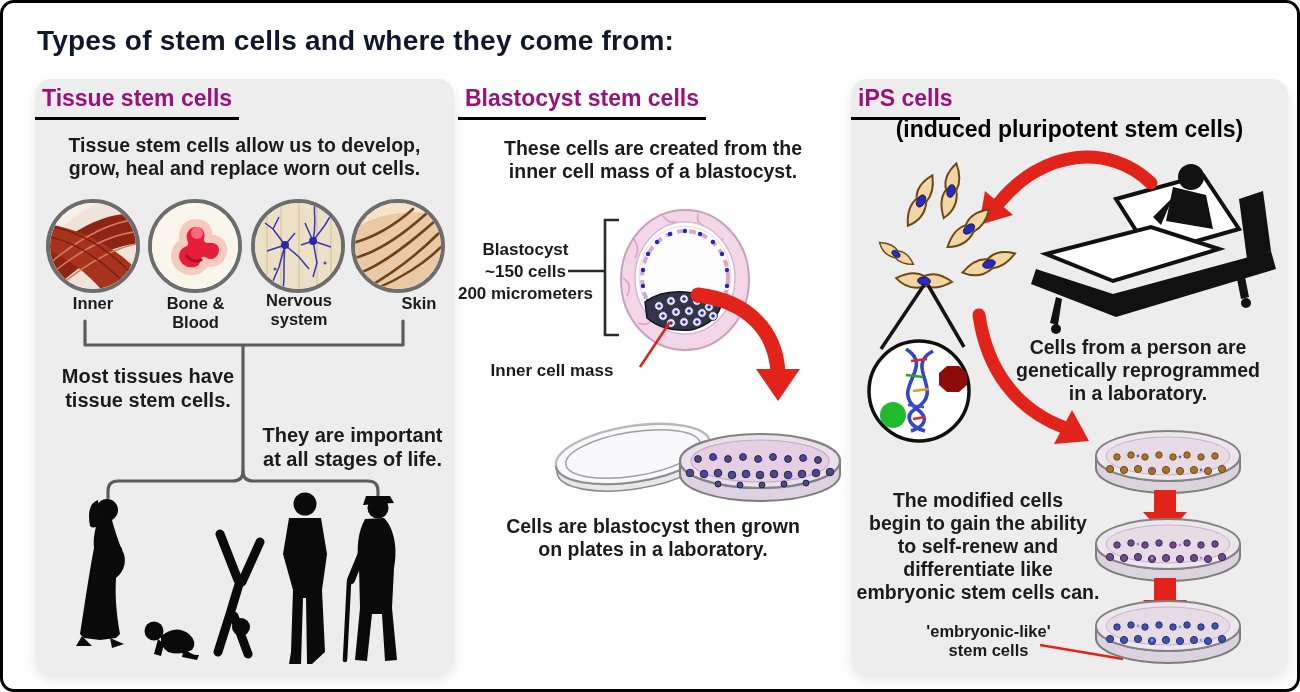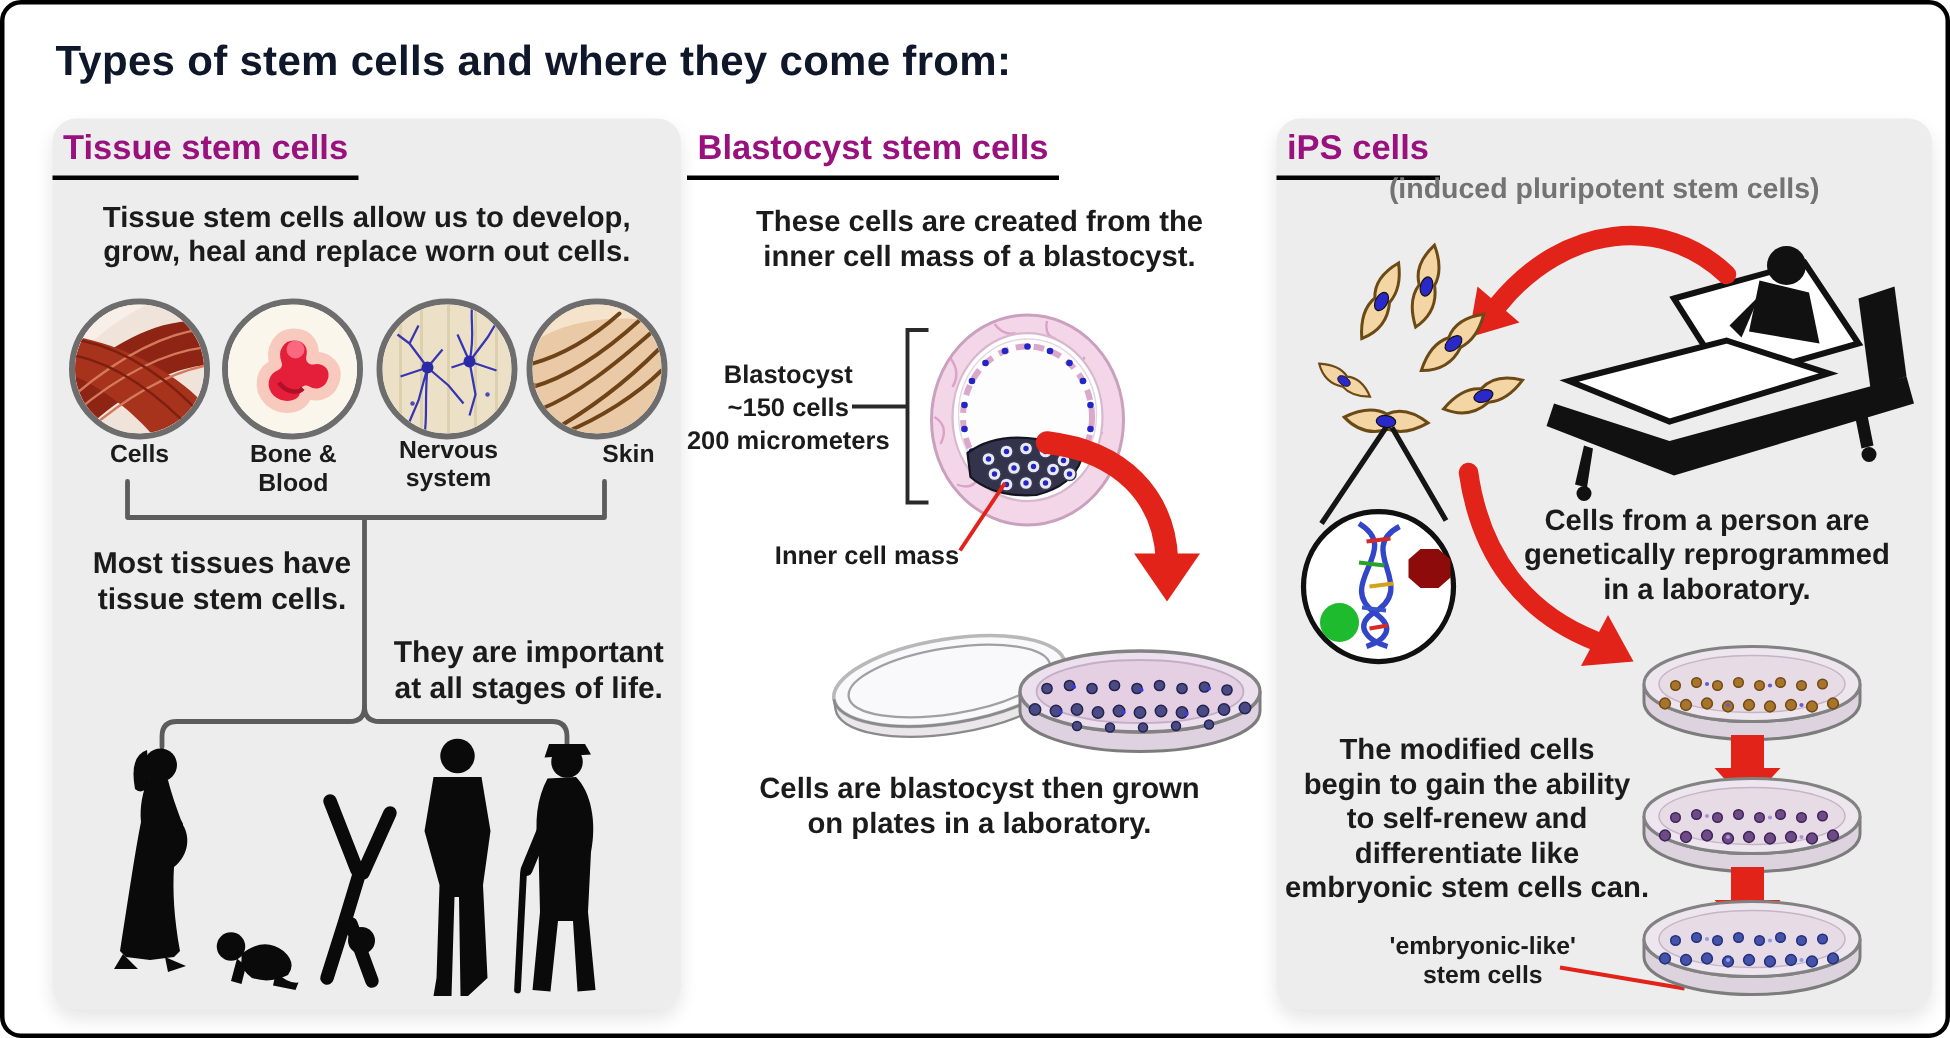--- a/index.html
+++ b/index.html
@@ -18,21 +18,21 @@
     position:absolute;top:76px;height:594px;background:#ededed;border-radius:16px;
     box-shadow:0 6px 12px rgba(0,0,0,.10);
   }
   .panel-heading{
     position:absolute;font-size:23px;font-weight:bold;color:#98117c;text-align:left;
   }
   .panel-heading .ul{
     display:inline-block;border-bottom:3.5px solid #000;padding:0 7px 5px 7px;
   }
   .subheading{
-    position:absolute;font-size:19px;font-weight:bold;color:#737373;text-align:center;
+    position:absolute;font-size:23px;font-weight:bold;color:#000000;text-align:center;
   }
   .note{position:absolute;line-height:1.18;color:#1b1b1b;}
   .fs19{font-size:19.5px;}
   .fs20{font-size:20px;}
   .fs17{font-size:17px;}
   .fs16{font-size:16.5px;}
   .tissue-circle{
     position:absolute;width:94px;height:94px;border-radius:50%;
     border:4px solid #6d6d6d;overflow:hidden;box-sizing:border-box;background:#fff;
   }
@@ -88,21 +88,21 @@
     <svg width="86" height="86" viewBox="0 0 86 86">
       <rect width="86" height="86" fill="#e9c9a6"></rect>
       <path d="M0,0 L86,0 L86,12 C60,6 20,10 0,26 Z" fill="#f6e3cb"></path>
       <path d="M5,70 C30,60 55,40 80,18 M0,55 C25,48 50,30 72,10 M10,86 C35,72 62,52 84,30 M-2,40 C20,34 40,22 58,6 M20,86 C45,76 70,60 86,44" stroke="#6e4318" stroke-width="2.6" fill="none" stroke-linecap="round"></path>
       <circle cx="6" cy="69" r="1.6" fill="#9a6a3a"></circle>
         <circle cx="1" cy="54" r="1.6" fill="#9a6a3a"></circle>
         <circle cx="11" cy="84" r="1.6" fill="#9a6a3a"></circle>
     </svg>
   </div>
 
-  <div class="note center fs16" style="left:48px;top:291px;width:84px;">Cells</div>
+  <div class="note center fs16" style="left:48px;top:291px;width:84px;">Inner</div>
   <div class="note pre center fs16" style="left:150px;top:291px;width:85px;">Bone &amp;
 Blood</div>
   <div class="note pre center fs16" style="left:251px;top:288px;width:90px;">Nervous
 system</div>
   <div class="note center fs16" style="left:373px;top:291px;width:86px;">Skin</div>
 
   <svg class="abs" style="left:32px;top:76px;" width="419" height="594" viewBox="0 0 419 594">
     <path d="M50,242 V266 M368,242 V266 M50,266 H368 M208,266 V392" stroke="#5c5c5c" stroke-width="3.2" fill="none" stroke-linecap="round"></path>
     <path d="M208,392 Q208,402 198,402 H83 Q73,402 73,412 V419 M208,392 Q208,402 218,402 H333 Q343,402 343,412 V419" stroke="#5c5c5c" stroke-width="3.2" fill="none" stroke-linecap="round"></path>
   </svg>
@@ -152,21 +152,21 @@
     <span class="ul">Blastocyst stem cells</span>
   </div>
 
   <div class="note pre center fs19" style="left:462px;top:134px;width:376px;">These cells are created from the
 inner cell mass of a blastocyst.</div>
 
   <div class="note pre center fs17" style="left:445px;top:236px;width:155px;line-height:1.3;">Blastocyst
 ~150 cells
 200 micrometers</div>
 
-  <div class="note center fs17" style="left:510px;top:358px;width:130px;">Inner cell mass</div>
+  <div class="note center fs17" style="left:484px;top:358px;width:130px;">Inner cell mass</div>
 
   <svg class="abs" style="left:600px;top:195px;" width="165" height="170" viewBox="0 0 165 170">
     <ellipse cx="82" cy="82" rx="64" ry="70" fill="#f3d7e9" stroke="#caa0bf" stroke-width="2"></ellipse>
     <path d="M30,40 q8,10 2,20 M20,80 q10,6 4,18 M35,125 q10,4 14,-4 M120,40 q-6,12 2,20 M132,90 q-8,8 -2,18 M60,18 q6,8 14,6 M95,16 q-2,10 6,12" stroke="#d898c4" stroke-width="1.6" fill="none" opacity=".85"></path>
     <ellipse cx="82" cy="80" rx="50" ry="56" fill="#ffffff" stroke="#d8b8cf" stroke-width="1.5"></ellipse>
     <ellipse cx="82" cy="78" rx="46" ry="50" fill="#fefdfe" stroke="#e6d6e2" stroke-width="1"></ellipse>
     <ellipse cx="82" cy="80" rx="43" ry="47" fill="none" stroke="#d9a8ca" stroke-width="4" stroke-dasharray="7 5"></ellipse>
     <g fill="#2326c4">
       <circle cx="82" cy="33" r="2.2"></circle>
         <circle cx="97" cy="36" r="2.2"></circle>

